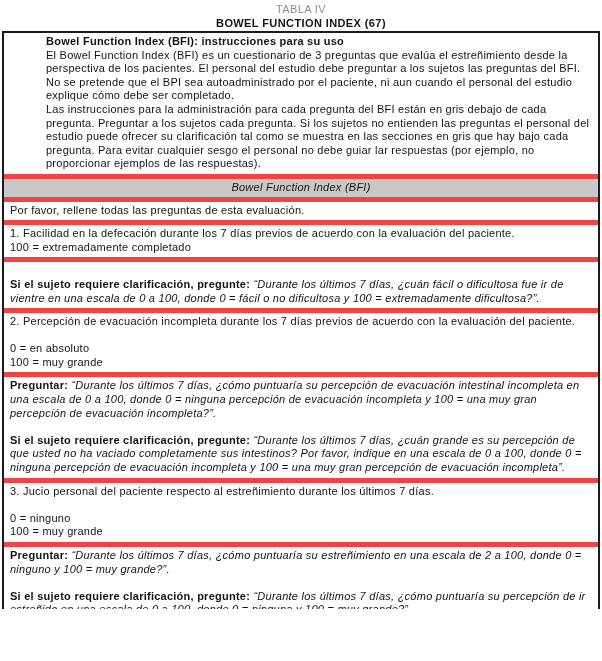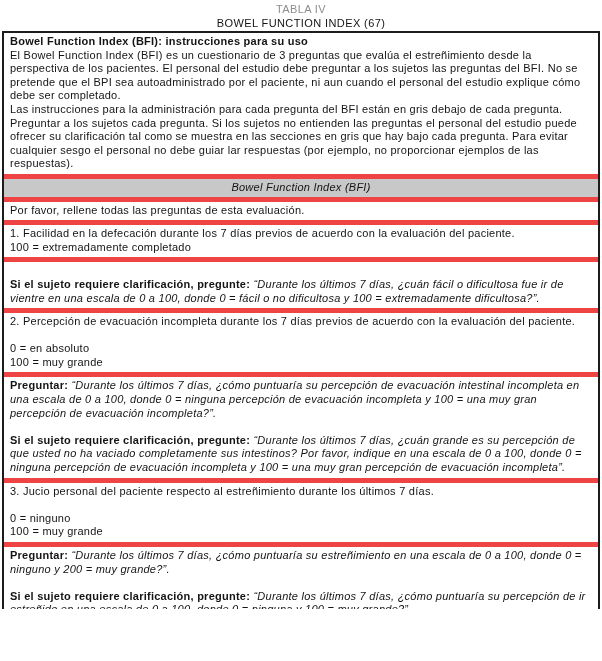--- a/index.html
+++ b/index.html
@@ -6,32 +6,32 @@
   .page {
     width: 602px; height: 609px; overflow: hidden; background: #ffffff;
     font-family: "Liberation Sans", sans-serif; color: #141414;
     box-sizing: border-box;
   }
   .caption {
     text-align: center; padding-top: 3px;
     font-size: 11px; line-height: 13.5px; letter-spacing: 0.4px;
   }
   .caption-number { color: #8e8e8e; }
-  .caption-title  { color: #141414; }
+  .caption-title  { color: #141414; font-weight: bold; }
   .bfi-table {
     margin: 1px 2px 0 2px;
     border: 2px solid #1c1c1c;
   }
   .row {
     padding: 2px 6px 3px 6px;
     font-size: 11px; line-height: 13.6px; letter-spacing: 0.25px;
     border-top: 5px solid #ef4444;
     background: #ffffff;
   }
-  .row:first-child { border-top: none; }
+  .row:first-child { border-top: none; margin-left: 36px; }
   .row p { margin: 0; }
   .row p.gap { margin-top: 13.6px; }
   .band {
     background: #c8c8c8;
     text-align: center;
     font-style: italic;
     padding-top: 2px; padding-bottom: 2px;
   }
   .bold { font-weight: bold; }
   b { font-weight: bold; }
@@ -87,21 +87,21 @@
       <p class="gap"><b>Si el sujeto requiere clarificación, pregunte:</b> <i>“Durante los últimos 7 días, ¿cuán grande es su percepción de que usted no ha vaciado completamente sus intestinos? Por favor, indique en una escala de 0 a 100, donde 0 = ninguna percepción de evacuación incompleta y 100 = una muy gran percepción de evacuación incompleta”.</i></p>
     </div>
 
     <div class="row">
       <p>3. Jucio personal del paciente respecto al estreñimiento durante los últimos 7 días.</p>
       <p class="gap">0 = ninguno</p>
       <p>100 = muy grande</p>
     </div>
 
     <div class="row">
-      <p><b>Preguntar:</b> <i>“Durante los últimos 7 días, ¿cómo puntuaría su estreñimiento en una escala de 0 a 100, donde 0 = ninguno y 200 = muy grande?”.</i></p>
+      <p><b>Preguntar:</b> <i>“Durante los últimos 7 días, ¿cómo puntuaría su estreñimiento en una escala de 2 a 100, donde 0 = ninguno y 100 = muy grande?”.</i></p>
       <p class="gap"><b>Si el sujeto requiere clarificación, pregunte:</b> <i>“Durante los últimos 7 días, ¿cómo puntuaría su percepción de ir estreñido en una escala de 0 a 100, donde 0 = ninguna y 100 = muy grande?”.</i></p>
     </div>
 
   </div>
 
   <div class="footnote">(Traducido y adaptado del inglés)</div>
 
 </div>
 
 </body></html>

